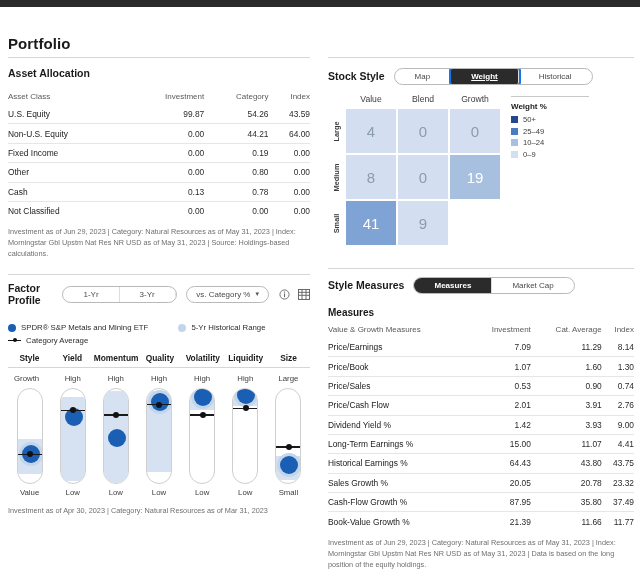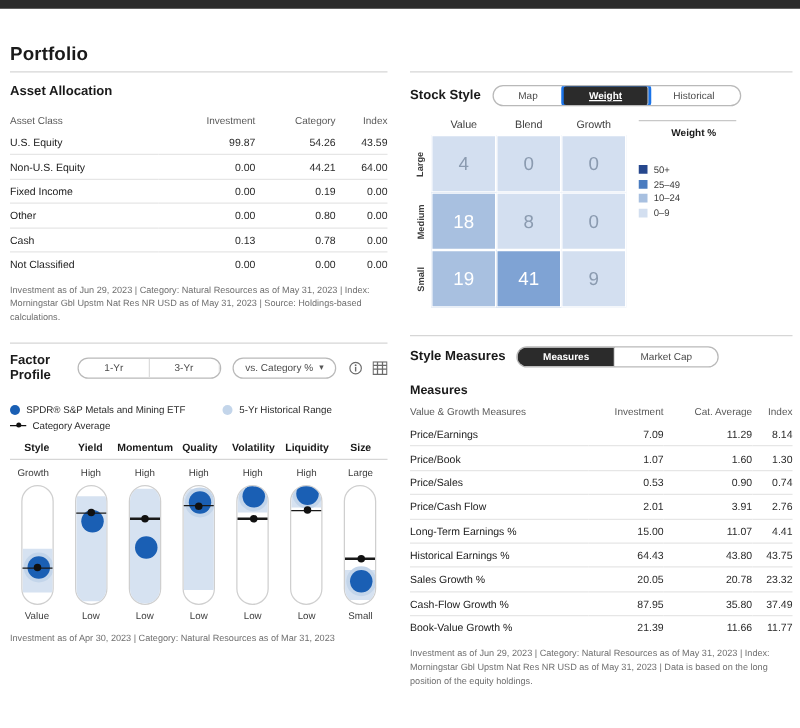--- a/index.html
+++ b/index.html
@@ -100,21 +100,21 @@
   .sb-cell {
     height: 46px; display: flex; align-items: center; justify-content: center;
     font-size: 15px; border: 1px solid #ffffff;
   }
   .w0  { background: #d3dff0; color: #8b9bb0; }
   .w10 { background: #a8c0e0; color: #ffffff; }
   .w25 { background: #7fa3d4; color: #ffffff; }
 
   .legend-box { padding-top: 2px; min-width: 88px; }
   .legend-rule { border-top: 1px solid #c8c8c8; width: 78px; margin-bottom: 5px; }
-  .legend-title { font-size: 8px; font-weight: bold; color: #1a1a1a; margin-bottom: 20px; text-align: center; }
+  .legend-title { font-size: 8px; font-weight: bold; color: #1a1a1a; margin-bottom: 4px; }
   .legend-row { display: flex; align-items: center; gap: 5px; margin-bottom: 2.5px; }
   .legend-sw { width: 7px; height: 7px; display: block; }
   .legend-lbl { font-size: 7.6px; color: #3d3d3d; }
 
   
   .fp-legend { margin-top: 17px; font-size: 7.8px; color: #2b2b2b; }
   .fp-legend-row { display: flex; align-items: center; gap: 17px; margin-bottom: 4px; }
   .fp-legend-item { display: flex; align-items: center; gap: 5px; margin-right: 13px; }
   .dot-blue { width: 8px; height: 8px; border-radius: 50%; background: #1a5fb4; display: block; }
   .dot-light { width: 8px; height: 8px; border-radius: 50%; background: #c3d5ea; display: block; }
@@ -399,21 +399,20 @@
                 <span>Medium</span>
               </div>
             <div class="sb-rowlabel">
                 <span>Small</span>
               </div>
           </div>
           <div class="sb-grid" id="style-grid">
               <div class="sb-cell w0">4</div>
               <div class="sb-cell w0">0</div>
               <div class="sb-cell w0">0</div>
-              <div class="sb-cell w10">18</div>
               <div class="sb-cell w0">8</div>
               <div class="sb-cell w0">0</div>
               <div class="sb-cell w10">19</div>
               <div class="sb-cell w25">41</div>
               <div class="sb-cell w0">9</div>
             </div>
         </div>
       </div>
 
       <div class="legend-box">
@@ -480,20 +479,26 @@
             <td>0.90</td>
             <td>0.74</td>
           </tr>
           <tr>
             <td class="lbl">Price/Cash Flow</td>
             <td>2.01</td>
             <td>3.91</td>
             <td>2.76</td>
           </tr>
           <tr>
+            <td class="lbl">Dividend Yield %</td>
+            <td>1.42</td>
+            <td>3.93</td>
+            <td>9.00</td>
+          </tr>
+          <tr>
             <td class="lbl">Long-Term Earnings %</td>
             <td>15.00</td>
             <td>11.07</td>
             <td>4.41</td>
           </tr>
           <tr>
             <td class="lbl">Historical Earnings %</td>
             <td>64.43</td>
             <td>43.80</td>
             <td>43.75</td>

